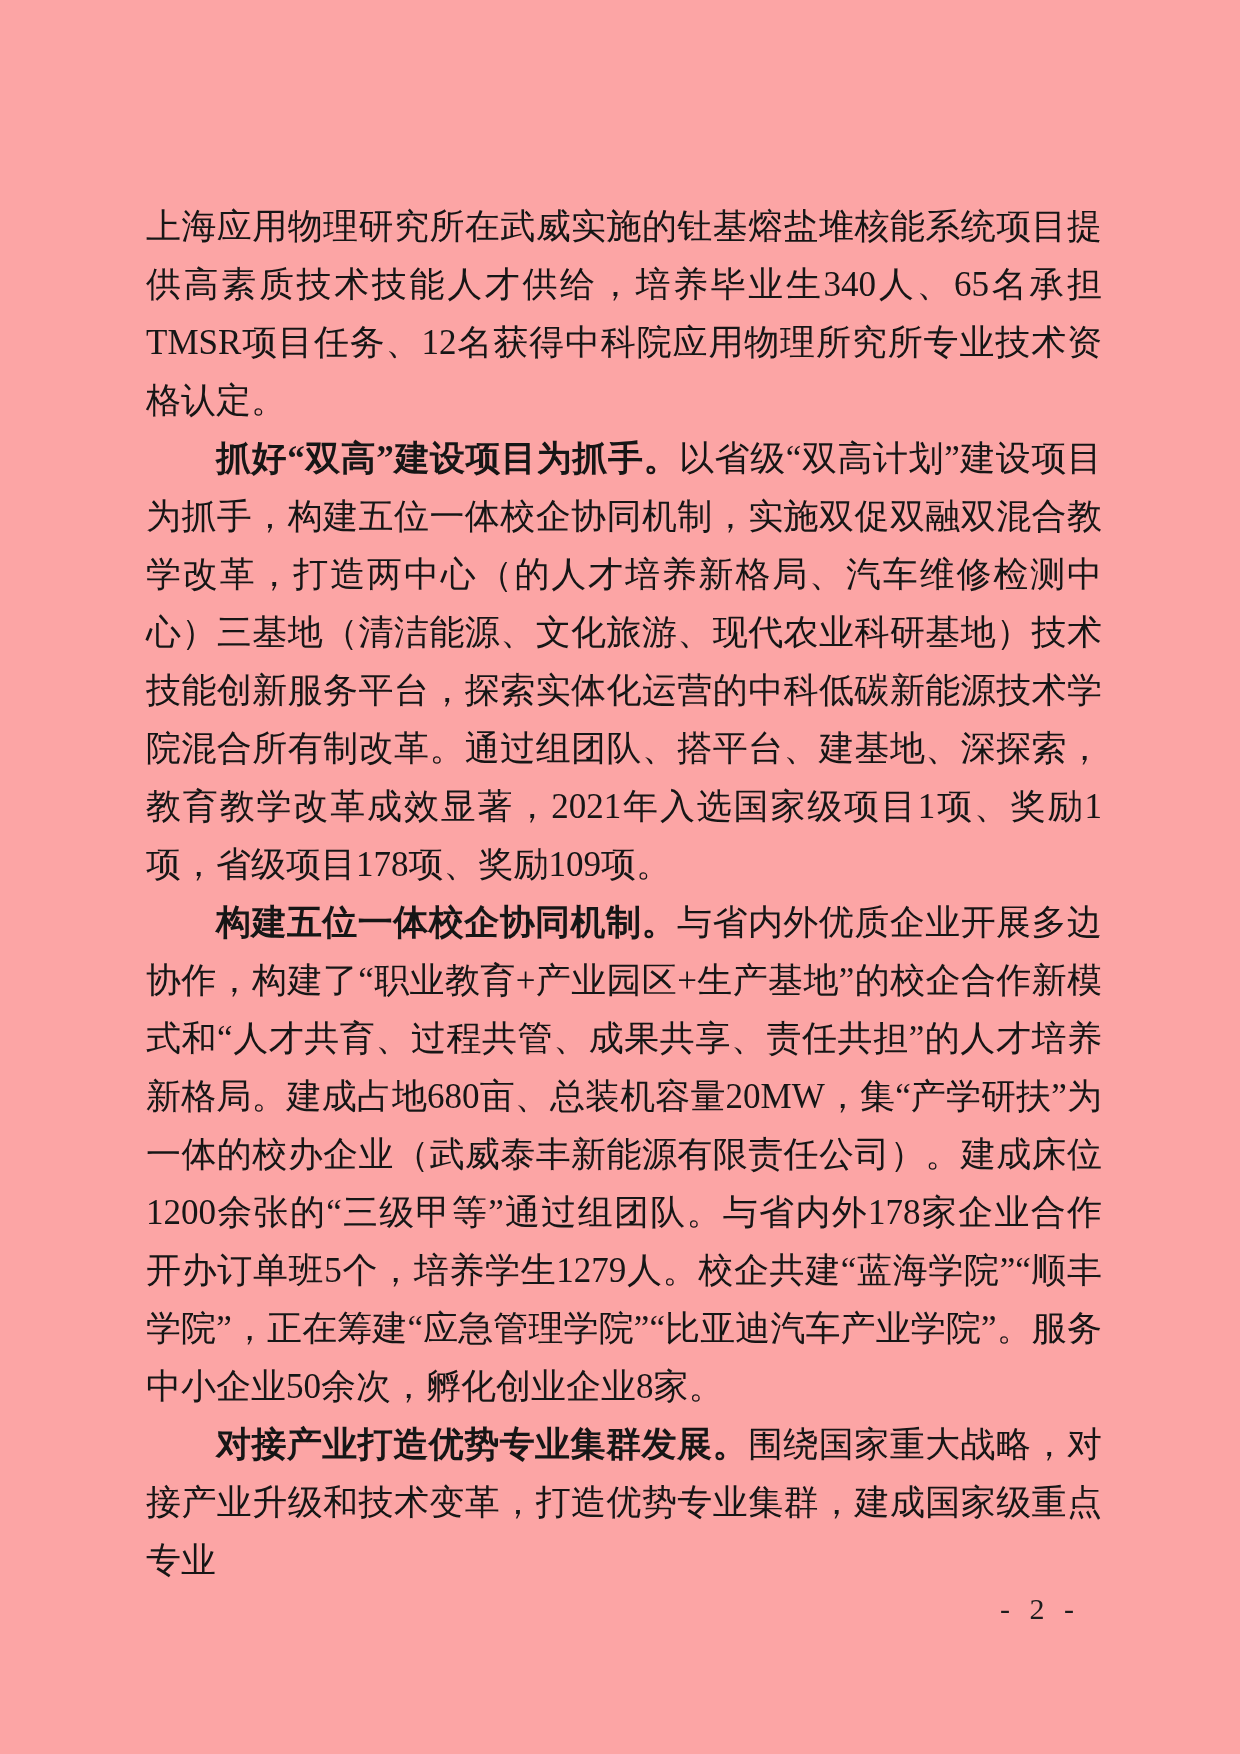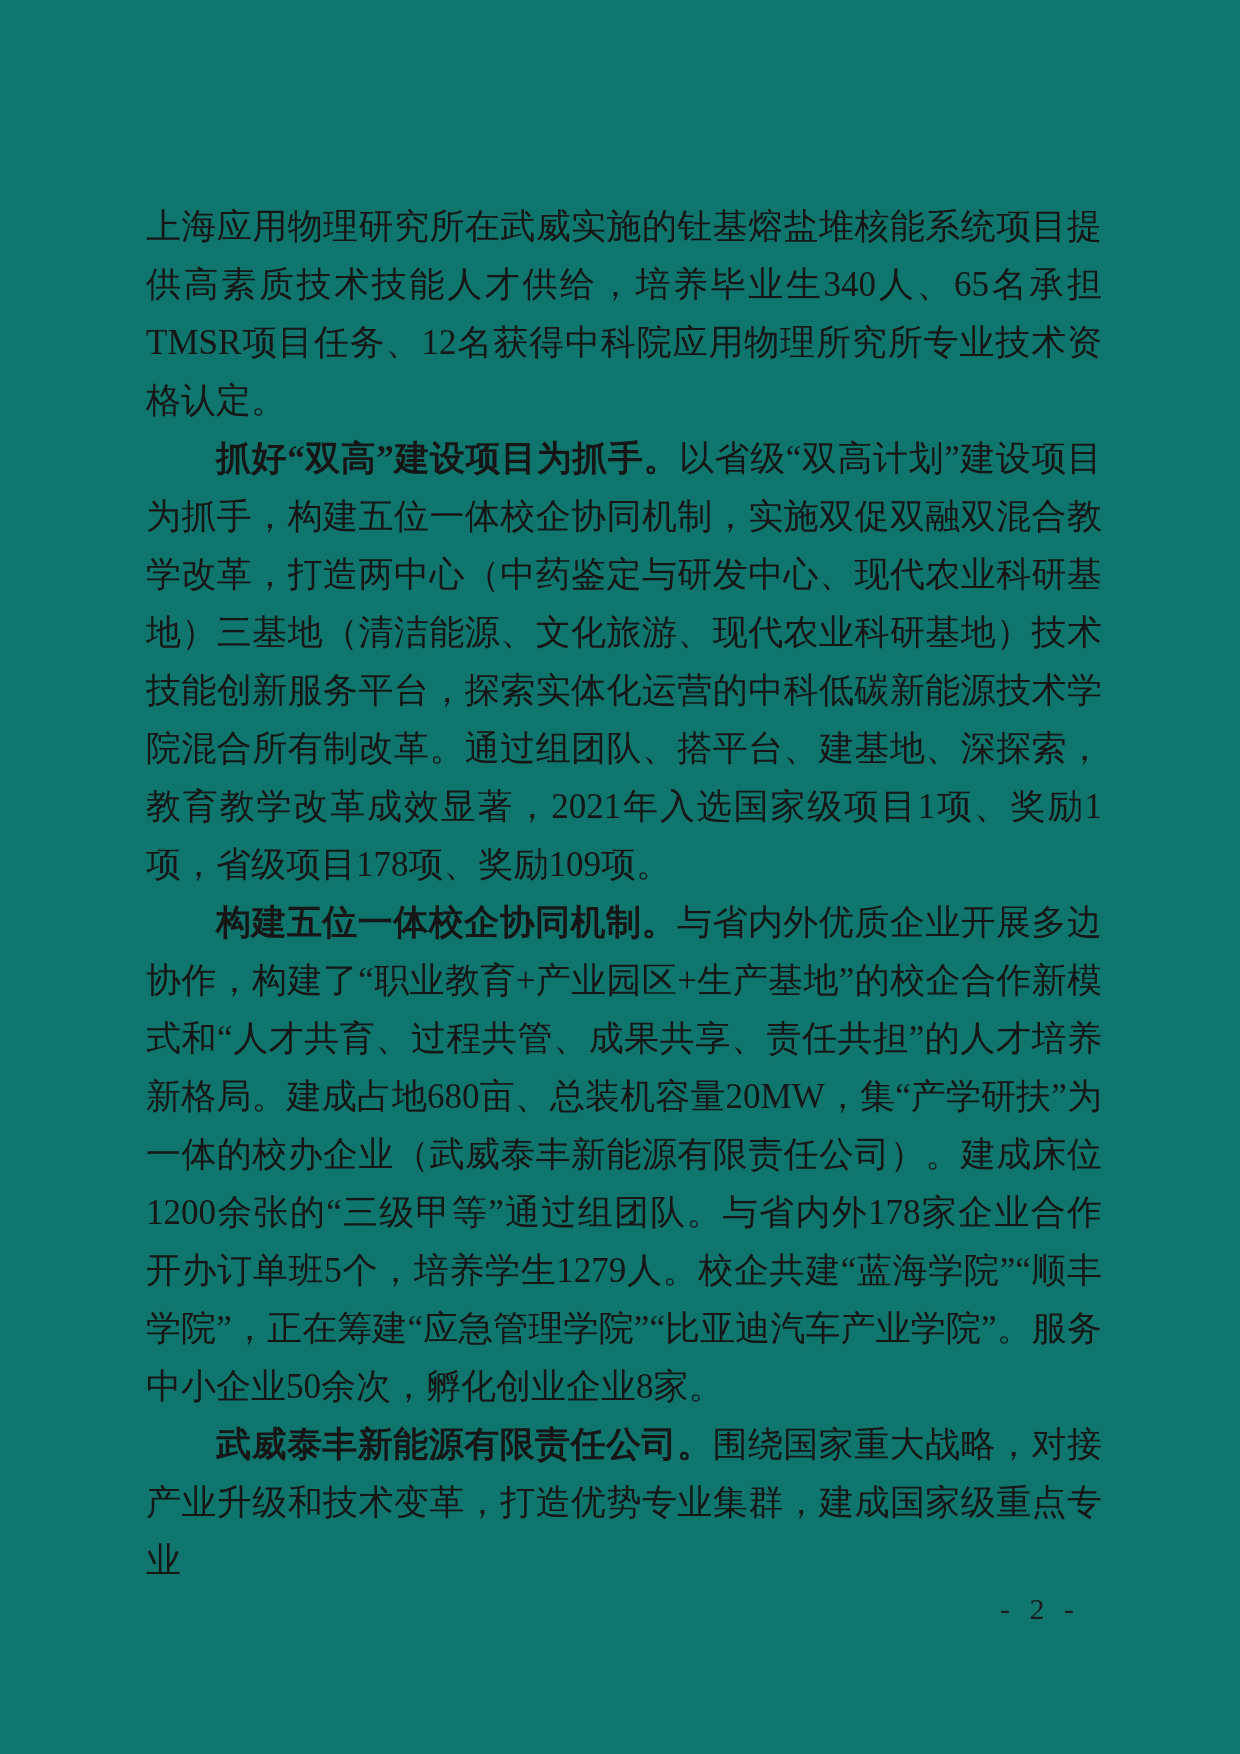--- a/index.html
+++ b/index.html
@@ -4,21 +4,21 @@
 <style>
   html, body {
     margin: 0;
     padding: 0;
     background: #e8e8e8;
   }
   .page {
     position: relative;
     width: 1240px;
     height: 1754px;
-    background: #0f766e;
+    background: #fca5a5;
     margin: 0 auto;
     overflow: hidden;
     font-family: "Liberation Serif", serif;
     color: #161616;
   }
   .content {
     position: absolute;
     left: 146px;
     top: 198px;
     width: 956px;
@@ -48,23 +48,23 @@
 </style>
 </head>
 <body>
 
 <div class="page">
 
   <div class="content">
 
     <p class="para"><span>上海应用物理研究所在武威实施的钍基熔盐堆核能系统项目提供高素质技术技能人才供给，培养毕业生340人、65名承担TMSR项目任务、12名获得中科院应用物理所究所专业技术资格认定。</span></p>
 
-    <p class="para para-indent"><span class="lead-bold">抓好“双高”建设项目为抓手。</span><span>以省级“双高计划”建设项目为抓手，构建五位一体校企协同机制，实施双促双融双混合教学改革，打造两中心（中药鉴定与研发中心、现代农业科研基地）三基地（清洁能源、文化旅游、现代农业科研基地）技术技能创新服务平台，探索实体化运营的中科低碳新能源技术学院混合所有制改革。通过组团队、搭平台、建基地、深探索，教育教学改革成效显著，2021年入选国家级项目1项、奖励1项，省级项目178项、奖励109项。</span></p>
+    <p class="para para-indent"><span class="lead-bold">抓好“双高”建设项目为抓手。</span><span>以省级“双高计划”建设项目为抓手，构建五位一体校企协同机制，实施双促双融双混合教学改革，打造两中心（的人才培养新格局、汽车维修检测中心）三基地（清洁能源、文化旅游、现代农业科研基地）技术技能创新服务平台，探索实体化运营的中科低碳新能源技术学院混合所有制改革。通过组团队、搭平台、建基地、深探索，教育教学改革成效显著，2021年入选国家级项目1项、奖励1项，省级项目178项、奖励109项。</span></p>
 
     <p class="para para-indent"><span class="lead-bold">构建五位一体校企协同机制。</span><span>与省内外优质企业开展多边协作，构建了“职业教育+产业园区+生产基地”的校企合作新模式和“人才共育、过程共管、成果共享、责任共担”的人才培养新格局。建成占地680亩、总装机容量20MW，集“产学研扶”为一体的校办企业（武威泰丰新能源有限责任公司）。建成床位1200余张的“三级甲等”通过组团队。与省内外178家企业合作开办订单班5个，培养学生1279人。校企共建“蓝海学院”“顺丰学院”，正在筹建“应急管理学院”“比亚迪汽车产业学院”。服务中小企业50余次，孵化创业企业8家。</span></p>
 
-    <p class="para para-indent"><span class="lead-bold">武威泰丰新能源有限责任公司。</span><span>围绕国家重大战略，对接产业升级和技术变革，打造优势专业集群，建成国家级重点专业</span></p>
+    <p class="para para-indent"><span class="lead-bold">对接产业打造优势专业集群发展。</span><span>围绕国家重大战略，对接产业升级和技术变革，打造优势专业集群，建成国家级重点专业</span></p>
 
   </div>
 
   <div class="page-number">- 2 -</div>
 
 </div>
 
 </body></html>

